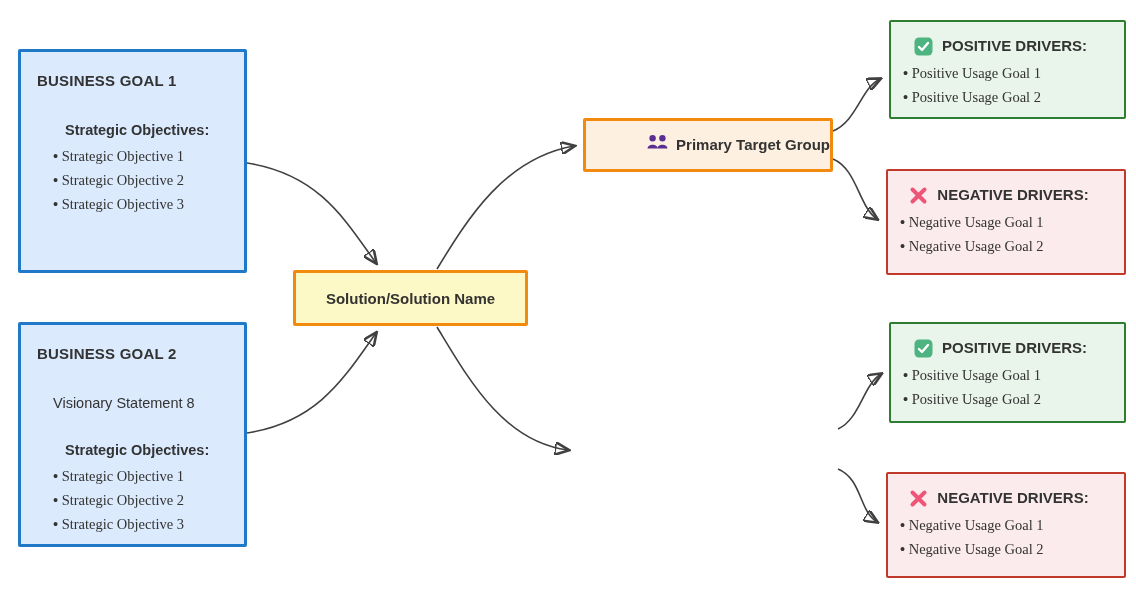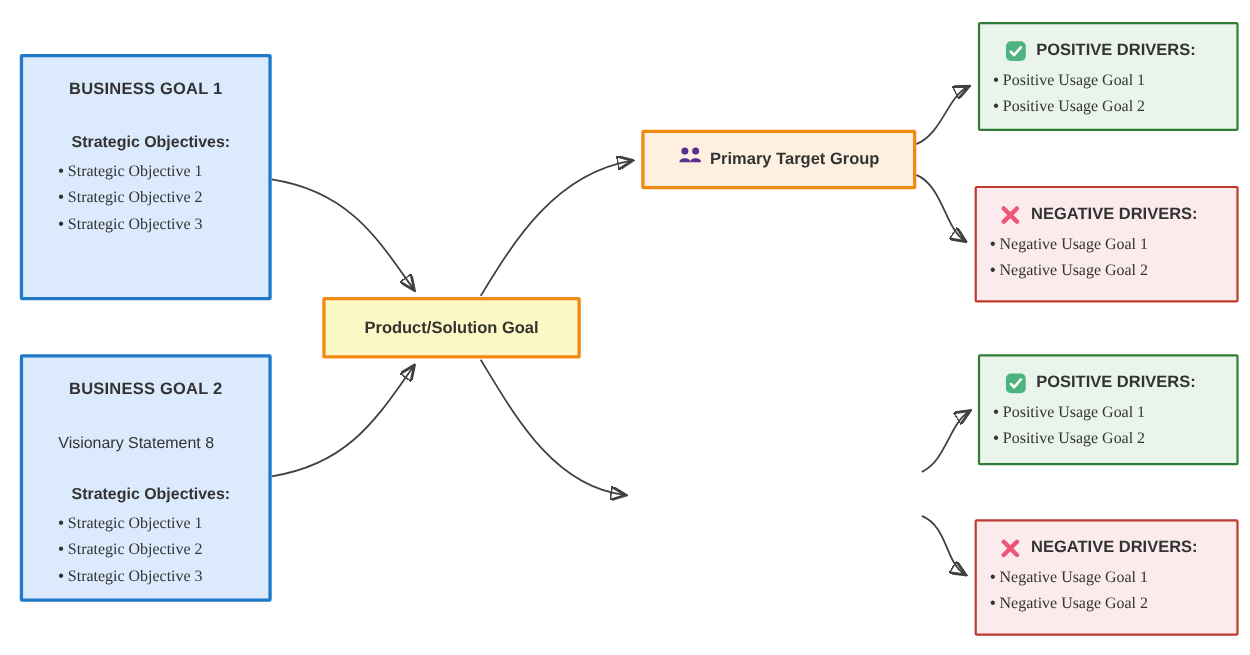--- a/index.html
+++ b/index.html
@@ -20,38 +20,38 @@
   #edges{position:absolute;left:0;top:0;width:1136px;height:595px;}
   #edges path{fill:none;stroke:var(--arrow);stroke-width:1.6px;}
 
   .node{position:absolute;border-radius:2px;}
 
   
   .goal-box{
     background:var(--goal-fill);border:3px solid var(--goal-border);
     padding:17px 16px 10px 32px;font-size:14.5px;line-height:24px;
   }
-  .goal-title{font-weight:bold;font-size:15px;text-align:center;margin-left:-16px;margin-bottom:25px;letter-spacing:.2px;}
+  .goal-title{font-weight:bold;font-size:15px;margin-left:-16px;margin-bottom:25px;letter-spacing:.2px;}
   .goal-vision{margin-bottom:23px;}
   .goal-obj-head{font-weight:bold;margin-bottom:2px;margin-left:12px;}
   ul.bullets{list-style:none;font-family:Liberation Serif, serif;}
   ul.bullets li{line-height:24px;}
   ul.bullets li::before{content:"\2022\00a0";font-weight:bold;}
 
   
   .product-box{
     background:var(--product-fill);border:3px solid var(--product-border);
     display:flex;align-items:center;justify-content:center;
     font-weight:bold;font-size:15px;
   }
 
   
   .target-box{
     background:var(--target-fill);border:3px solid var(--target-border);
-    display:flex;align-items:center;justify-content:center;
+    display:flex;align-items:center;justify-content:flex-end;
     font-weight:bold;font-size:15px;line-height:24px;text-align:center;
   }
   .target-box .icon{display:inline-block;vertical-align:-3px;margin-right:8px;}
   .target-inner{max-width:190px;}
   .target-inner .icon svg{vertical-align:-3px;}
 
   
   .driver-box{
     padding:12px 10px 8px 12px;font-size:14.5px;line-height:24px;
   }
@@ -107,21 +107,21 @@
     <div class="goal-vision">Visionary Statement 8</div>
     <div class="goal-obj-head">Strategic Objectives:</div>
     <ul class="bullets">
       <li>Strategic Objective 1</li>
       <li>Strategic Objective 2</li>
       <li>Strategic Objective 3</li>
     </ul>
   </div>
 
   <div class="node product-box" id="product">
-    <span>Product/Solution Goal</span>
+    <span>Solution/Solution Name</span>
   </div>
 
   <div class="node target-box" id="target-primary">
     <span class="icon">
       <svg width="21" height="16" viewBox="0 0 21 16">
         <g fill="#5b2f91">
           <circle cx="5.6" cy="4.2" r="3.2"></circle>
           <path d="M0.6 14.6 C0.6 9.6 10.6 9.6 10.6 14.6 Z"></path>
           <circle cx="15.4" cy="4.2" r="3.2"></circle>
           <path d="M10.4 14.6 C10.4 9.6 20.4 9.6 20.4 14.6 Z"></path>

